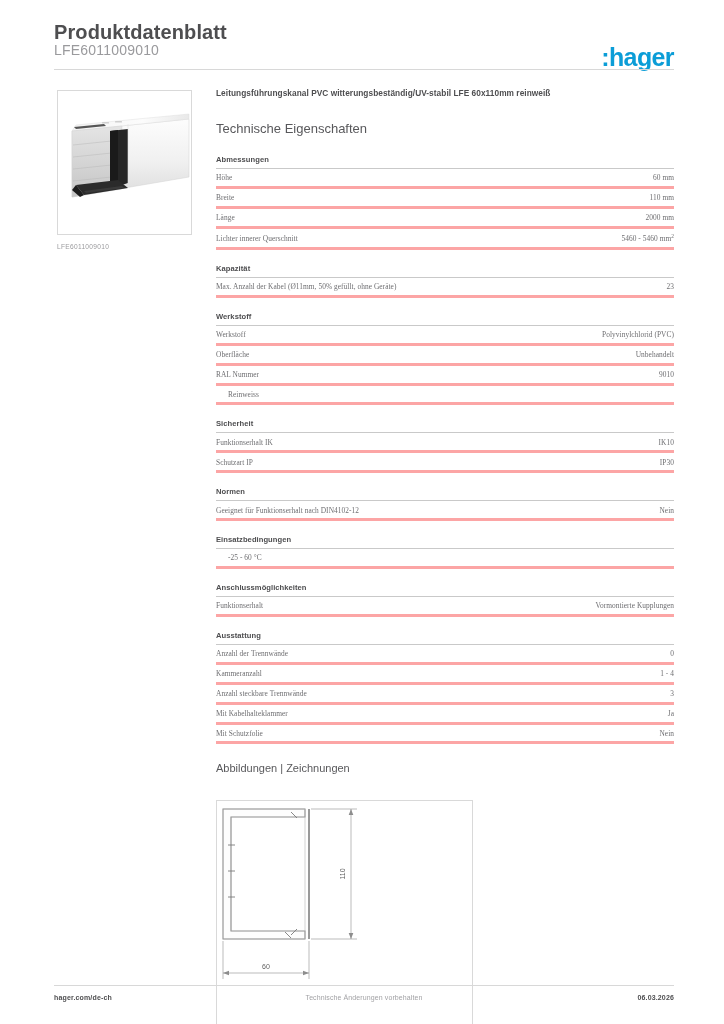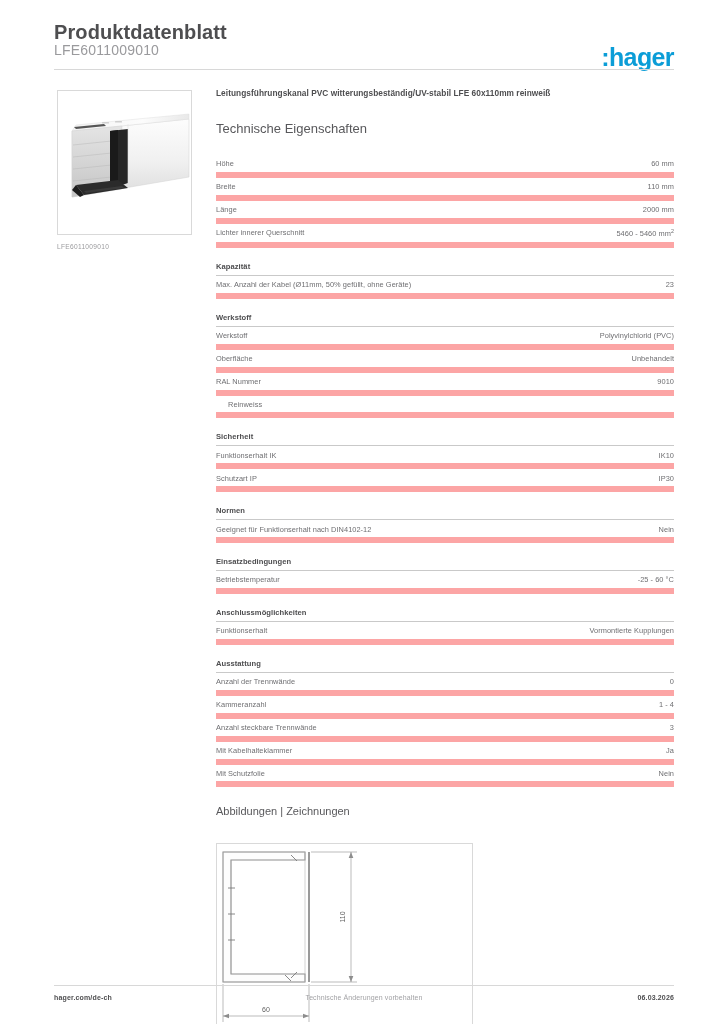--- a/index.html
+++ b/index.html
@@ -106,26 +106,27 @@
     font-size: 7.6px;
     font-weight: bold;
     color: #4e4e50;
     padding-bottom: 4px;
     border-bottom: 1px solid #c9c9c9;
     letter-spacing: 0.05px;
   }
   .row {
     display: flex;
     justify-content: space-between;
-    align-items: flex-start;
+    align-items: flex-end;
     font-size: 7.4px;
     color: #6e6e71;
     padding: 4.3px 0 3.6px 0;
-    border-bottom: 6px solid #fca5a5;
+    border-bottom: 3px solid #fca5a5;
     letter-spacing: 0.05px;
+    font-family: Liberation Serif, serif;
   }
   .row .label { flex: 1 1 auto; text-align: left; }
   .row .value { flex: 0 0 auto; text-align: right; padding-left: 12px; }
   .row .value sup { font-size: 5.4px; vertical-align: super; }
 
   
   .draw-head {
     font-size: 11px;
     font-weight: normal;
     color: #58585b;
@@ -239,20 +240,21 @@
     </div>
     <div class="product-caption">LFE6011009010</div>
   </div>
 
   <div class="content">
     <div class="product-title">Leitungsführungskanal PVC witterungsbeständig/UV-stabil LFE 60x110mm reinweiß</div>
     <div class="section-title">Technische Eigenschaften</div>
 
     <div id="groups">
         <div class="group">
+          <div class="group-head">Abmessungen</div>
           <div class="row">
             <span class="label">Höhe</span>
             <span class="value">60 mm</span>
           </div>
           <div class="row">
             <span class="label">Breite</span>
             <span class="value">110 mm</span>
           </div>
           <div class="row">
             <span class="label">Länge</span>
@@ -302,21 +304,20 @@
         <div class="group">
           <div class="group-head">Normen</div>
           <div class="row">
             <span class="label">Geeignet für Funktionserhalt nach DIN4102-12</span>
             <span class="value">Nein</span>
           </div>
         </div>
         <div class="group">
           <div class="group-head">Einsatzbedingungen</div>
           <div class="row">
-            <span class="label">Betriebstemperatur</span>
             <span class="value">-25 - 60 °C</span>
           </div>
         </div>
         <div class="group">
           <div class="group-head">Anschlussmöglichkeiten</div>
           <div class="row">
             <span class="label">Funktionserhalt</span>
             <span class="value">Vormontierte Kupplungen</span>
           </div>
         </div>

